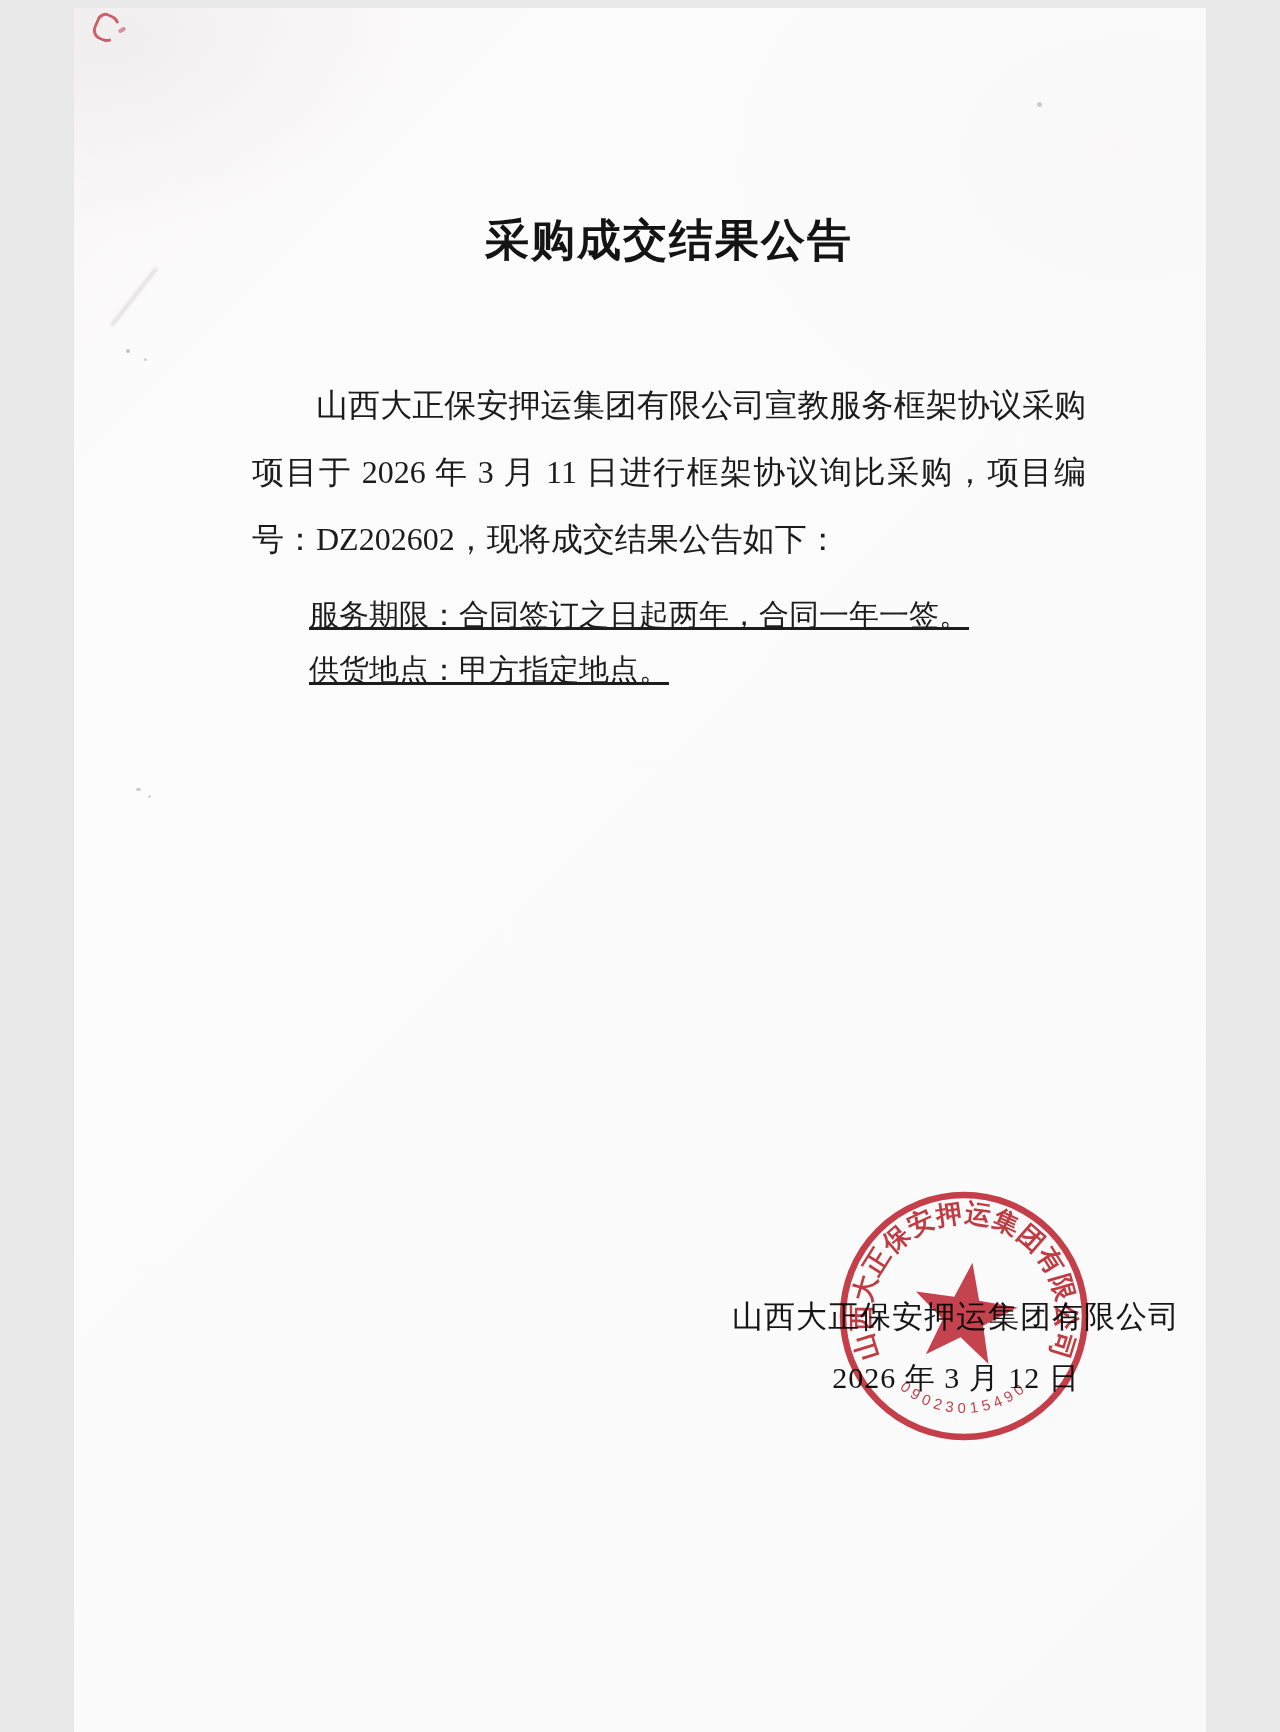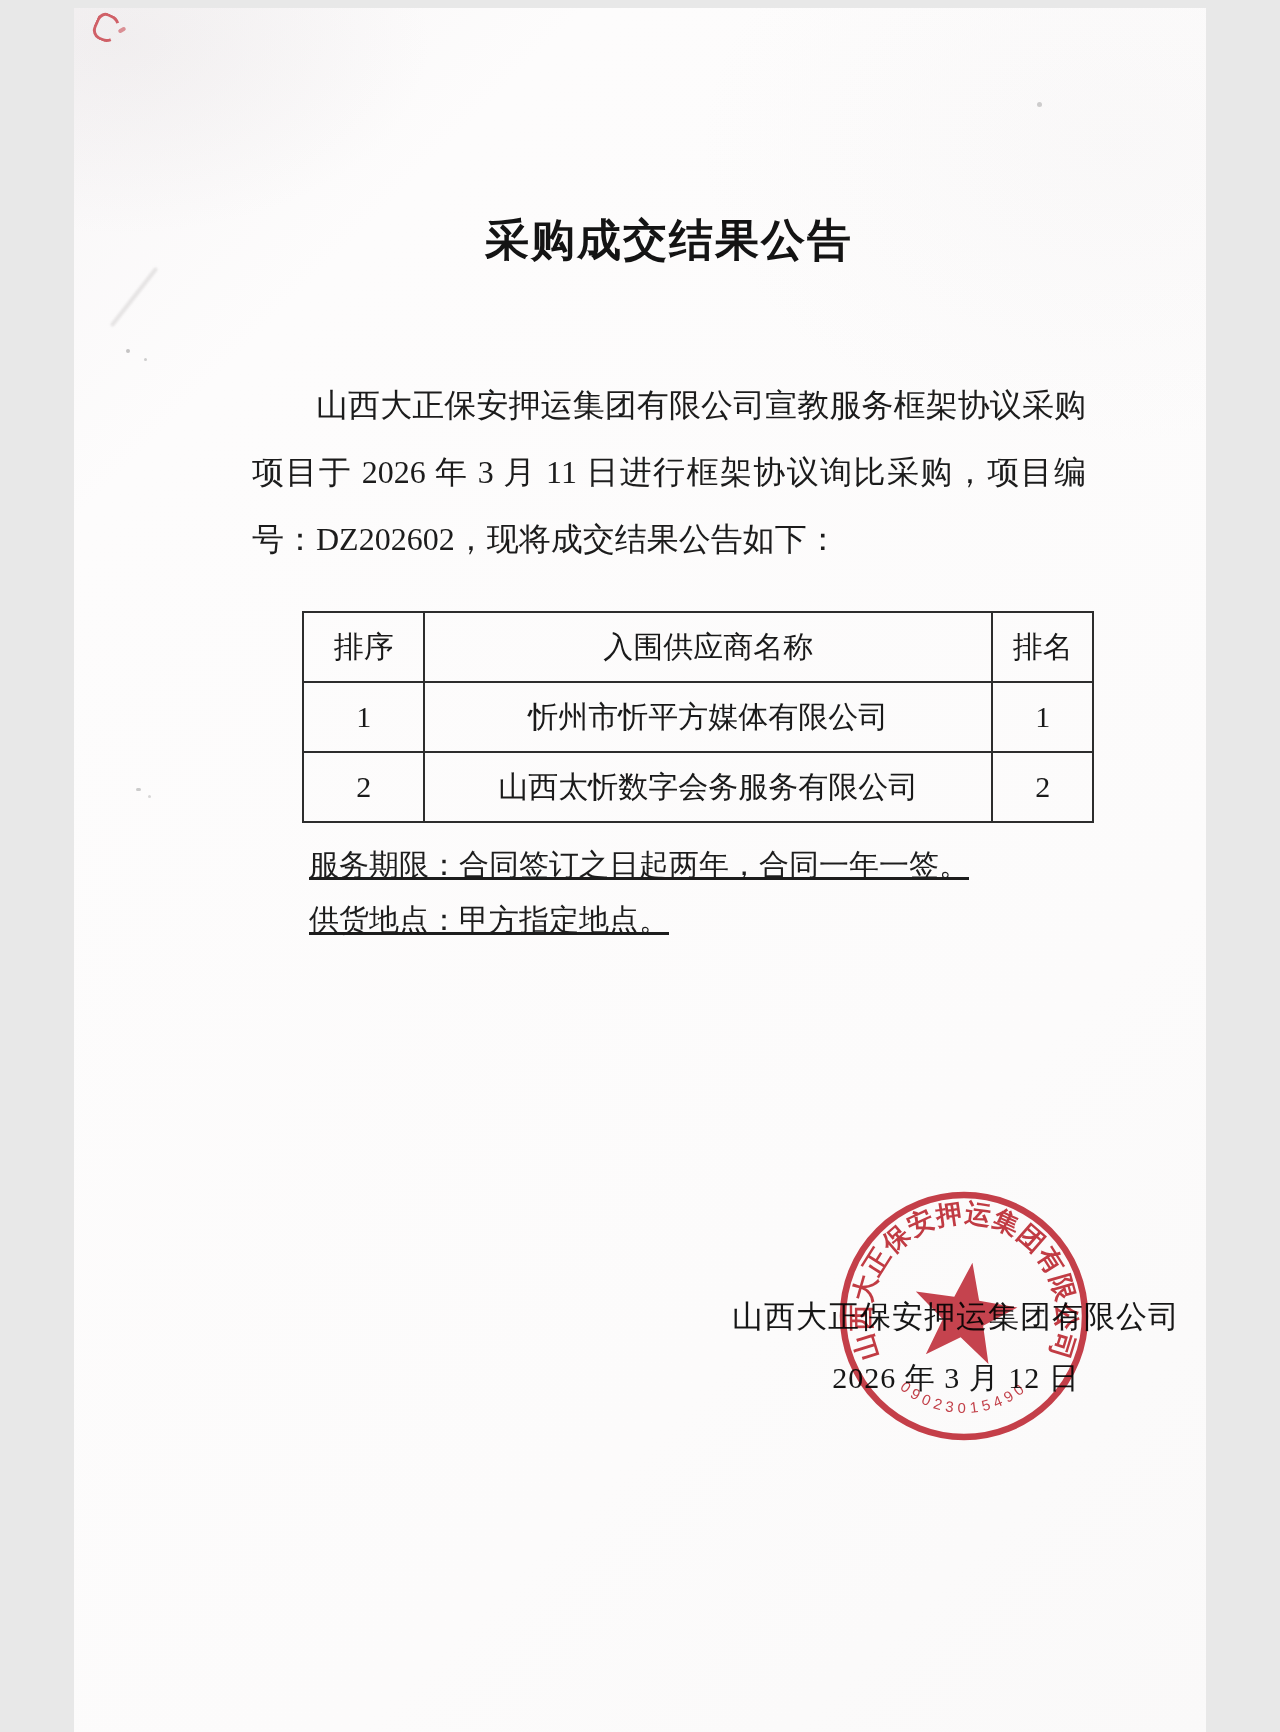--- a/index.html
+++ b/index.html
@@ -78,39 +78,20 @@
 <body>
 
 <div class="page">
 
   <div class="content">
     <div class="doc-title">采购成交结果公告</div>
 
     <div class="body-paragraph">山西大正保安押运集团有限公司宣教服务框架协议采购项目于 2026 年 3 月 11 日进行框架协议询比采购，项目编号：DZ202602，现将成交结果公告如下：</div>
 
 
-    <table class="suppliers">
-      <tbody>
-          <tr>
-        <th class="col-order">排序</th>
-        <th class="col-name">入围供应商名称</th>
-        <th class="col-rank">排名</th>
-      </tr>
-      <tr>
-        <td>1</td>
-        <td>忻州市忻平方媒体有限公司</td>
-        <td>1</td>
-      </tr>
-      <tr>
-        <td>2</td>
-        <td>山西太忻数字会务服务有限公司</td>
-        <td>2</td>
-      </tr>
-    </tbody>
-      </table>
 
     <div class="terms">
       <div class="term-line">服务期限：合同签订之日起两年，合同一年一签。</div>
       <div class="term-line">供货地点：甲方指定地点。</div>
     </div>
 
   </div>
 
   <div class="sig-company">山西大正保安押运集团有限公司</div>
   <div class="sig-date">2026 年 3 月 12 日</div>

